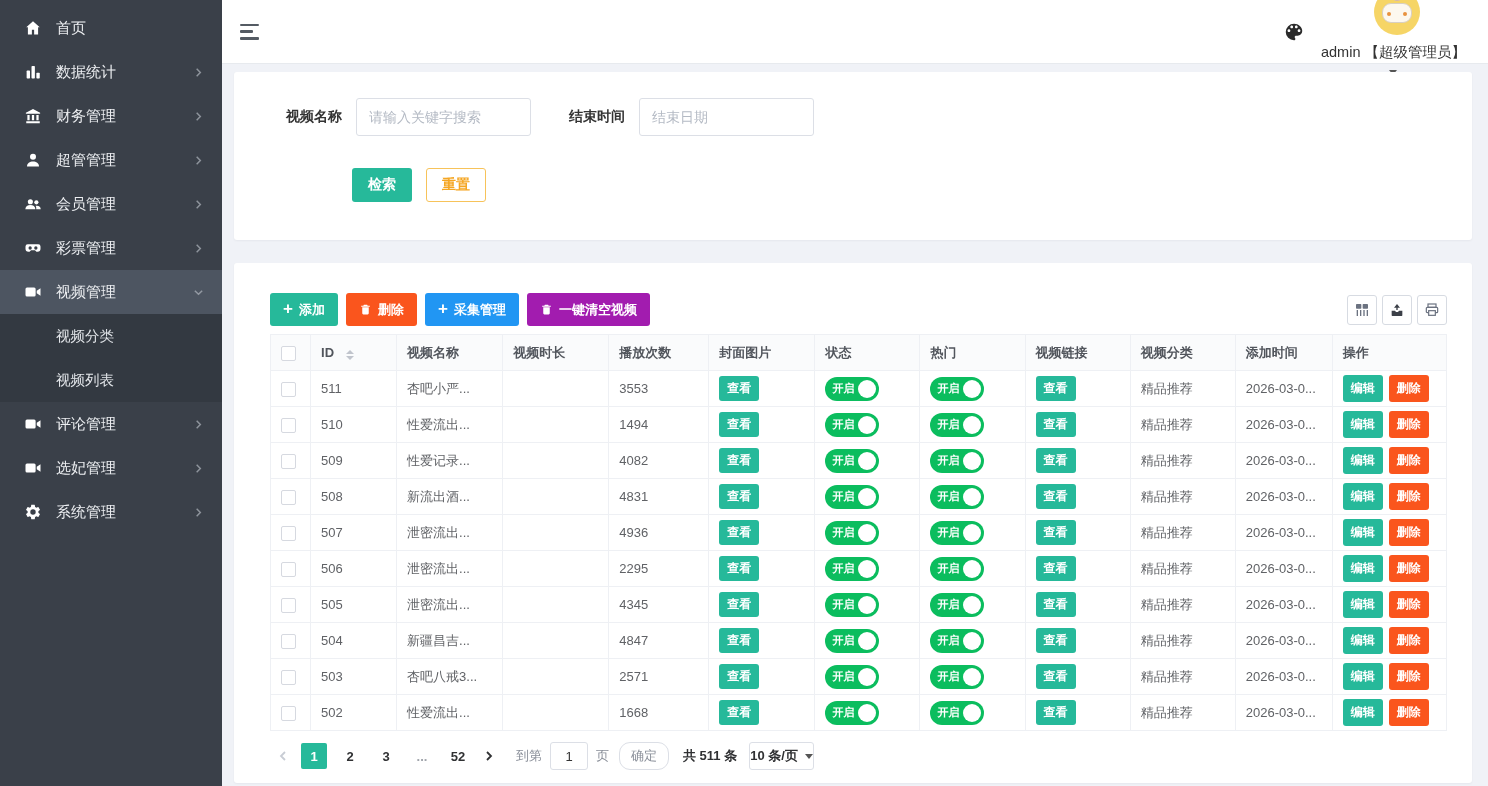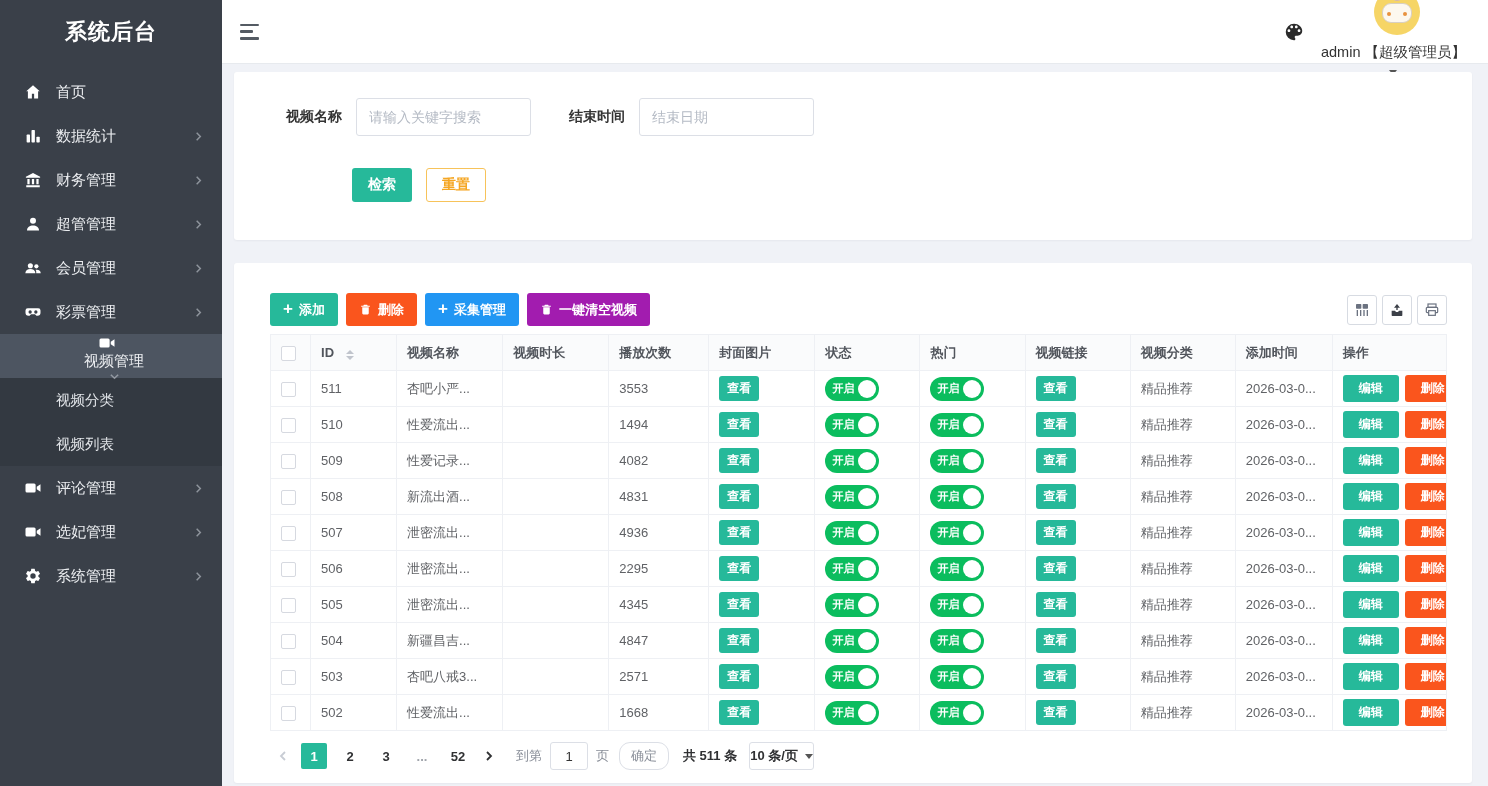--- a/index.html
+++ b/index.html
@@ -7,21 +7,21 @@
     font-family:"Liberation Sans","DejaVu Sans",sans-serif; background:#f0f2f7; }
   .layout { display:flex; width:100%; height:100%; }
 
   
   .sidebar { width:222px; min-width:222px; height:100%; background:#3a4049; color:#eceef1; }
   .sidebar-title { height:64px; display:flex; align-items:center; justify-content:center;
     font-size:22px; font-weight:bold; color:#fff; letter-spacing:1px; }
   .menu { margin-top:6px; }
   .menu-item { height:44px; display:flex; align-items:center; padding:0 18px 0 24px;
     cursor:pointer; font-size:15px; }
-  .menu-item.active { background:#4d5561;flex-direction:column; }
+  .menu-item.active { background:#4d5561; }
   .menu-item .mi-icon { width:18px; height:18px; margin-right:14px; display:inline-flex; }
   .menu-item .mi-icon svg { width:18px; height:18px; }
   .menu-item .mi-label { flex:1; }
   .menu-item .mi-chevron { display:inline-flex; opacity:.75; }
   .submenu { background:#333941; }
   .submenu-item { height:44px; display:flex; align-items:center; padding-left:56px;
     font-size:14.5px; cursor:pointer; color:#e3e6ea; }
 
   
   .main { flex:1; display:flex; flex-direction:column; height:100%; overflow:hidden; }
@@ -93,21 +93,21 @@
   .sort-icon .up { border-bottom:4.5px solid #c0c4cc; }
   .sort-icon .down { border-top:4.5px solid #c0c4cc; }
   .badge-view { display:inline-block; background:#26b99a; color:#fff; font-size:12px;
     font-weight:bold; padding:4px 8px; border-radius:3px; cursor:pointer; }
   .toggle { width:54px; height:24px; border-radius:12px; background:#0bbd5e; display:inline-flex;
     align-items:center; cursor:pointer; position:relative; }
   .toggle .t-label { color:#fff; font-size:11px; font-weight:bold; margin-left:7px; }
   .toggle .t-knob { position:absolute; right:3px; width:18px; height:18px; background:#fff;
     border-radius:50%; }
   .act-btn { border:none; border-radius:3px; color:#fff; font-size:12px; font-weight:bold;
-    padding:5px 16px; cursor:pointer; font-family:Liberation Mono, monospace; }
+    padding:5px 8px; cursor:pointer; font-family:Liberation Mono, monospace; }
   .act-edit { background:#26b99a; margin-right:6px; } .act-del { background:#fa551d; }
 
   
   .pagination { display:flex; align-items:center; margin-top:6px; height:38px;
     font-size:13px; color:#606266; }
   .pg-arrow { width:26px; height:26px; display:flex; align-items:center; justify-content:center;
     cursor:pointer; }
   .pg-arrow svg { width:12px; height:12px; }
   .pg-page { min-width:26px; height:26px; display:flex; align-items:center; justify-content:center;
     margin:0 5px; cursor:pointer; color:#303133; font-weight:bold; border-radius:2px; padding:0 4px; }
@@ -125,21 +125,20 @@
   .pg-size { margin-left:12px; height:28px; border:1px solid #dcdfe6; border-radius:3px;
     display:inline-flex; align-items:center; padding:0 0; gap:7px; cursor:pointer;
     color:#303133; font-weight:bold; background:#fff; }
 </style>
 </head>
 <body>
 
 <div class="layout">
 
   <aside class="sidebar">
-    <div class="sidebar-title">系统后台</div>
     <nav class="menu" id="menu">
         <div class="menu-item">
           <span class="mi-icon">
             <svg viewBox="0 0 24 24">
               <path fill="#fff" d="M12 3 3 11h2.2v9.5h5.3v-6.2h3v6.2h5.3V11H21z"></path>
             </svg>
           </span>
           <span class="mi-label">首页</span>
         </div>
         <div class="menu-item">

